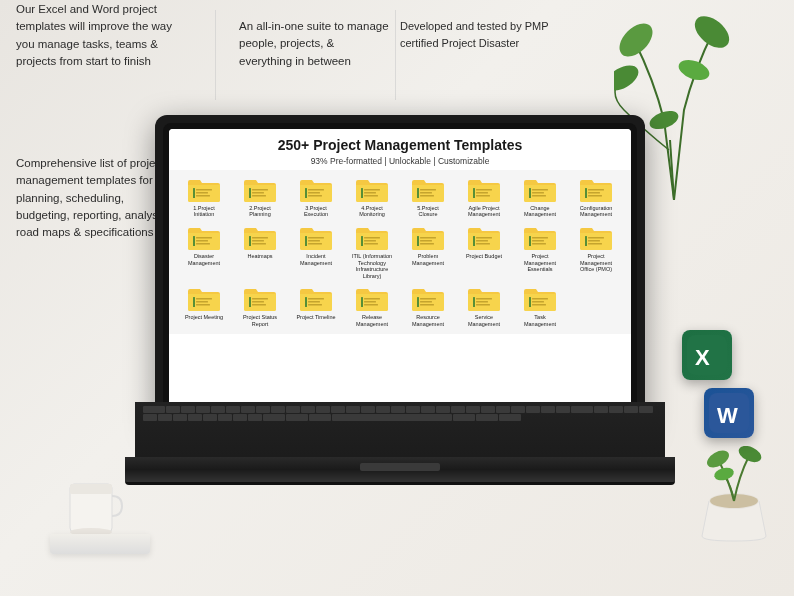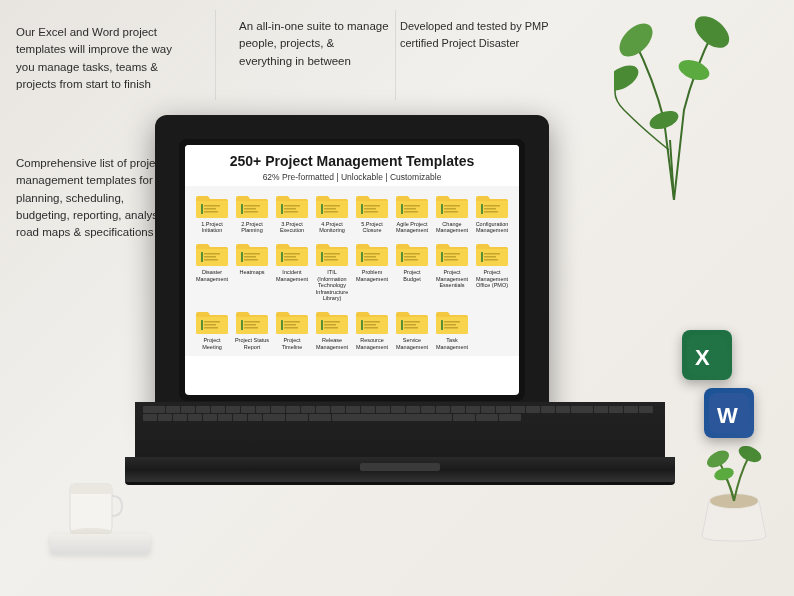--- a/index.html
+++ b/index.html
@@ -34,21 +34,21 @@
 
     
     .text-block {
       position: absolute;
       font-size: 12px;
       color: #2c2c2c;
       line-height: 1.5;
     }
 
     .text-top-left {
-      top: 24px;
+      top: 1px;
       left: 16px;
       width: 160px;
       font-size: 11.5px;
     }
 
     .text-top-center {
       top: 18px;
       left: 220px;
       width: 150px;
       font-size: 11.5px;
@@ -76,25 +76,25 @@
       left: 155px;
       width: 490px;
       height: 370px;
     }
 
     
     .laptop-body {
       position: absolute;
       top: 0;
       left: 0;
-      width: 394px;
+      width: 490px;
       height: 310px;
       background: #1a1a1a;
       border-radius: 12px 12px 0 0;
-      padding: 24px;
+      padding: 8px;
       box-shadow: 0 8px 30px rgba(0,0,0,0.4);
     }
 
     .laptop-bezel {
       width: 100%;
       height: 100%;
       background: #111;
       border-radius: 8px;
       padding: 6px;
       position: relative;
@@ -327,21 +327,21 @@
 </div>
 
 <div class="laptop-wrapper">
 
   <div class="laptop-body">
     <div class="laptop-bezel">
       <div class="laptop-screen">
 
         <div class="screen-header">
           <div class="screen-title">250+ Project Management Templates</div>
-          <div class="screen-subtitle">62% Pre-formatted | Unlockable | Customizable</div>
+          <div class="screen-subtitle">93% Pre-formatted | Unlockable | Customizable</div>
         </div>
 
         <div class="folders-container" id="folders-grid">
 
         <div class="folder-item">
               <div class="folder-icon"><svg viewBox="0 0 36 28" xmlns="http://www.w3.org/2000/svg">
       <path d="M2 6 Q2 4 4 4 L14 4 L16 7 L32 7 Q34 7 34 9 L34 24 Q34 26 32 26 L4 26 Q2 26 2 24 Z" fill="#f5c842"></path>
       <path d="M2 9 L34 9 L34 24 Q34 26 32 26 L4 26 Q2 26 2 24 Z" fill="#f7d44c"></path>
 
       <rect x="10" y="13" width="16" height="1.5" rx="0.5" fill="#7a5c00" opacity="0.4"></rect>

